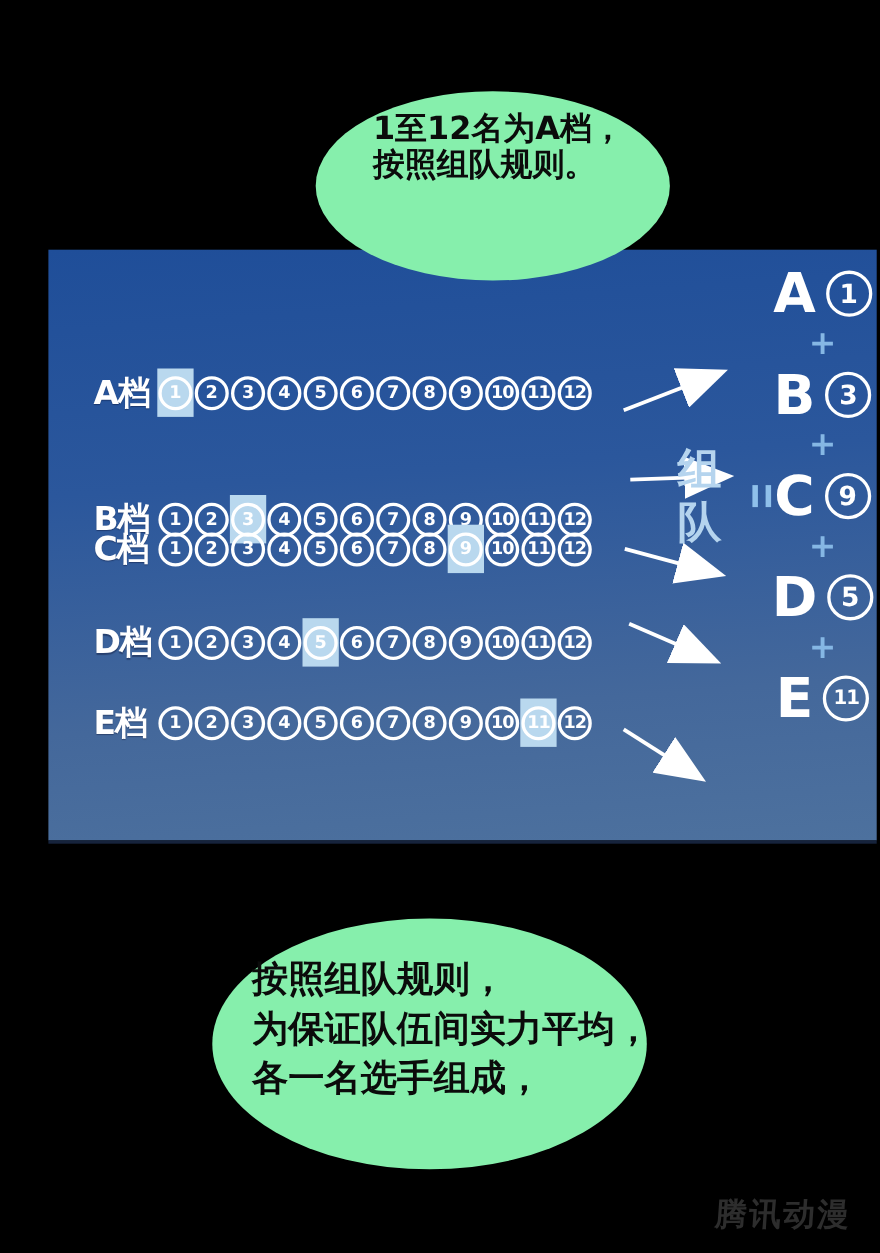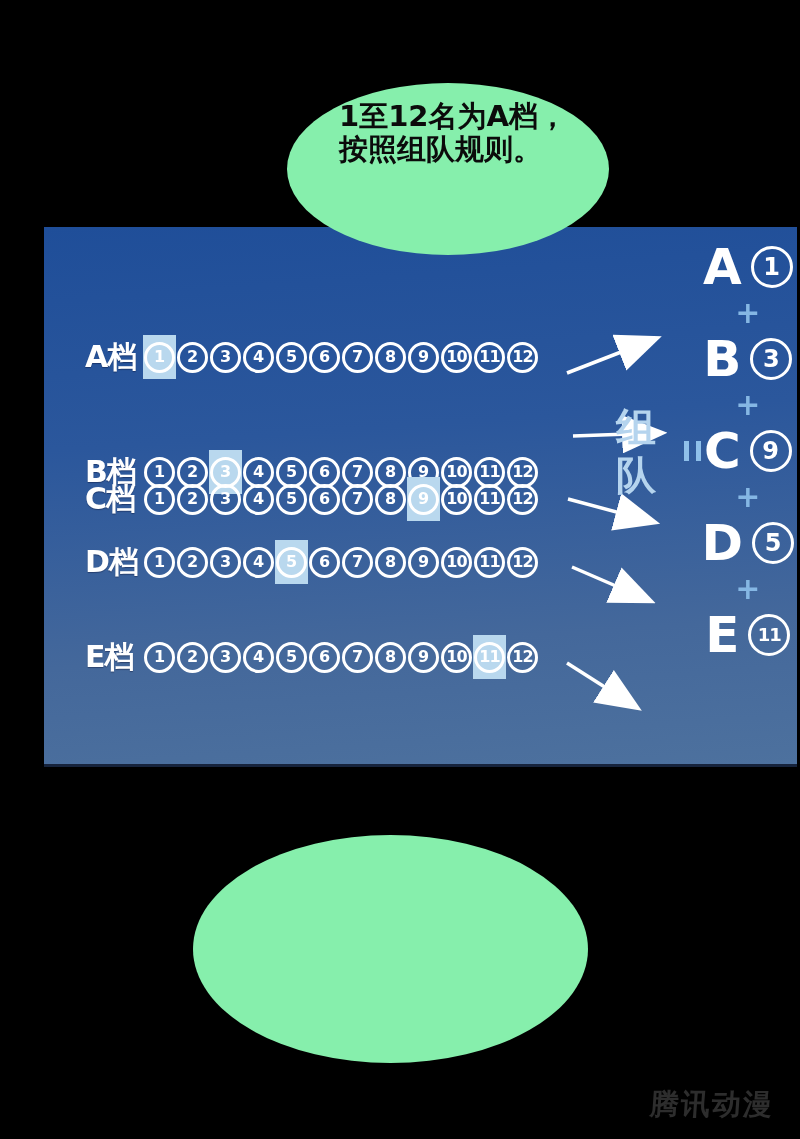--- a/index.html
+++ b/index.html
@@ -206,21 +206,21 @@
           <div class="cell">
             <div class="circ two">10</div>
           </div>
           <div class="cell">
             <div class="circ two">11</div>
           </div>
           <div class="cell">
             <div class="circ two">12</div>
           </div>
         </div>
-        <div class="row" style="top: 313px;">
+        <div class="row" style="top: 335px;">
           <span class="row-label">D档</span>
           <div class="cell">
             <div class="circ">1</div>
           </div>
           <div class="cell">
             <div class="circ">2</div>
           </div>
           <div class="cell">
             <div class="circ">3</div>
           </div>
@@ -323,17 +323,20 @@
           <div class="team">
             <span class="team-letter">E</span>
             <div class="team-circ two">11</div>
           </div>
         </div>
     </div>
   </div>
 
   <div class="bubble bubble-bottom">
     <div class="txt">
+      <div>按照组队规则，</div>
+      <div>为保证队伍间实力平均，</div>
+      <div>各一名选手组成，</div>
     </div>
   </div>
 
   <div class="watermark">腾讯动漫</div>
 </div>
 
 </body></html>

